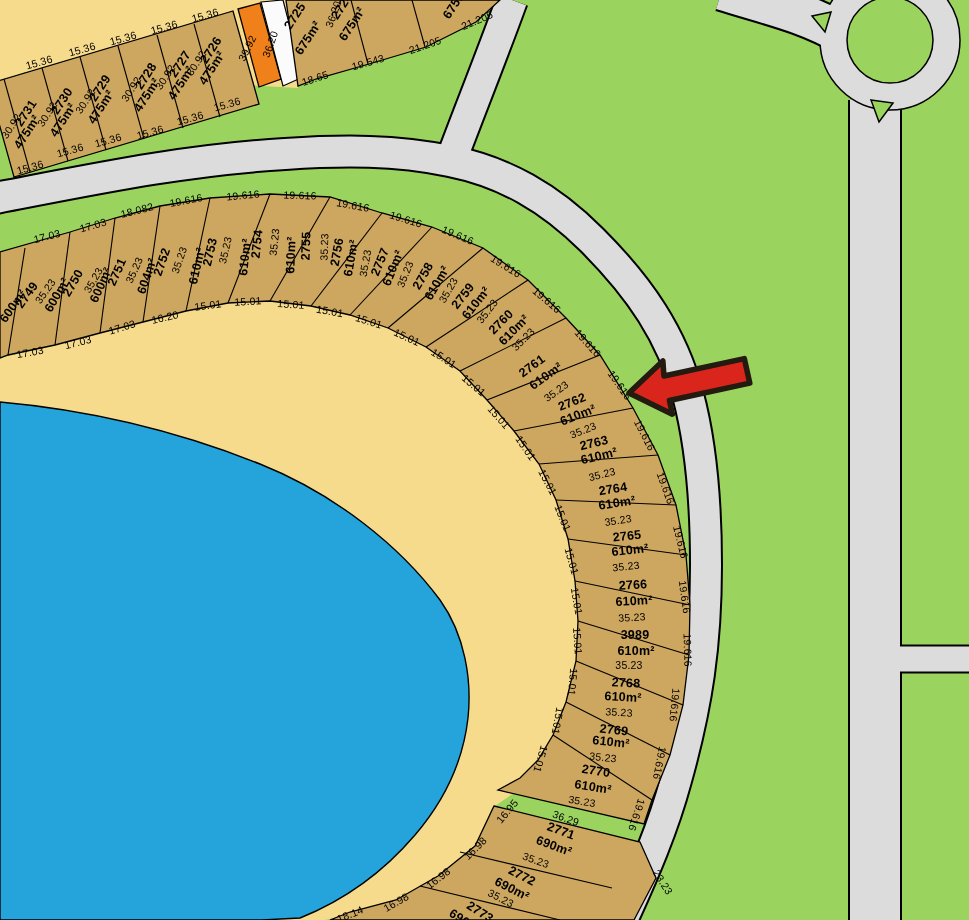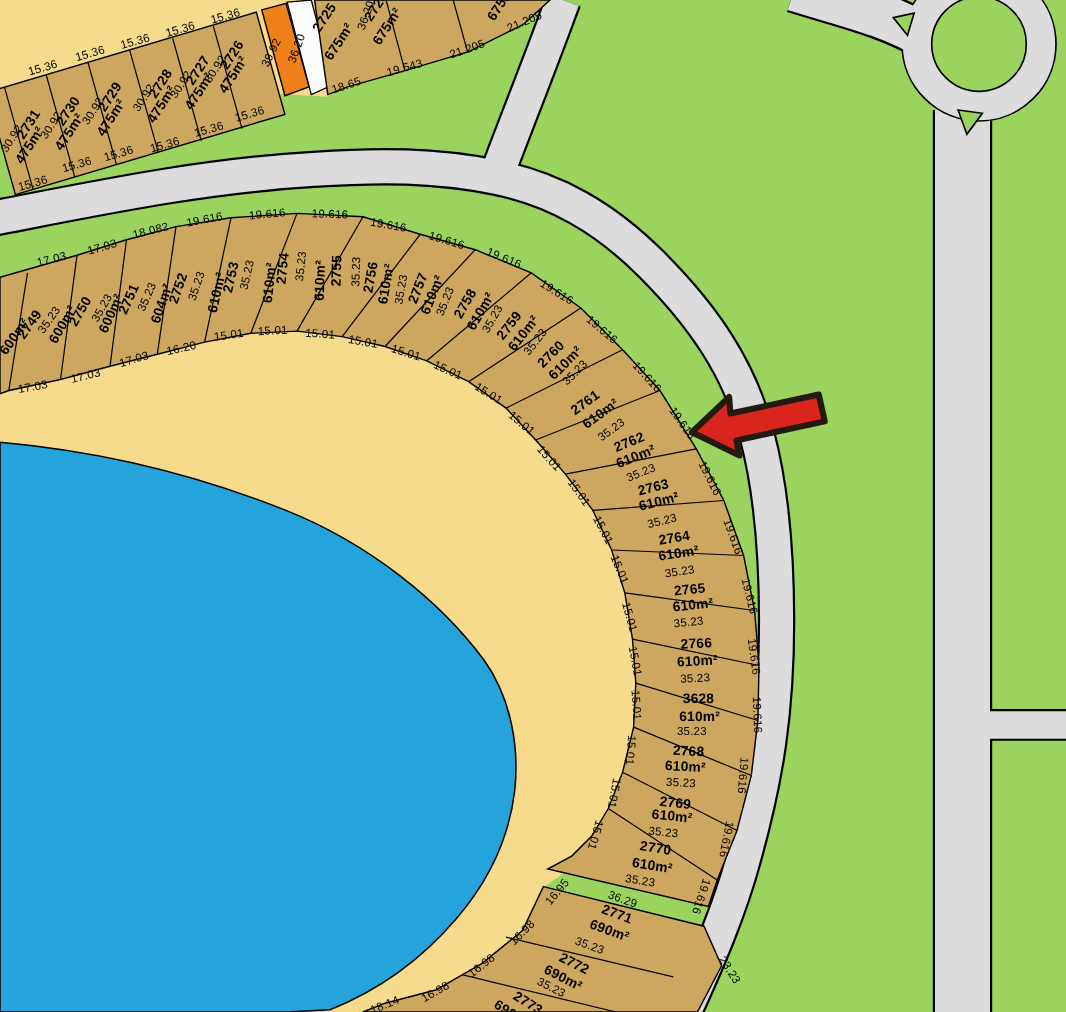--- a/index.html
+++ b/index.html
@@ -246,21 +246,21 @@
       <span class="lbl dim" style="left: 602px; top: 474px; transform: translate(-50%, -50%) rotate(-14deg);">35.23</span>
       <span class="lbl" style="left: 613px; top: 489px; transform: translate(-50%, -50%) rotate(-9deg);">2764</span>
       <span class="lbl" style="left: 617px; top: 503px; transform: translate(-50%, -50%) rotate(-9deg);">610m²</span>
       <span class="lbl dim" style="left: 618px; top: 520px; transform: translate(-50%, -50%) rotate(-9deg);">35.23</span>
       <span class="lbl" style="left: 627px; top: 536px; transform: translate(-50%, -50%) rotate(-6deg);">2765</span>
       <span class="lbl" style="left: 630px; top: 550px; transform: translate(-50%, -50%) rotate(-6deg);">610m²</span>
       <span class="lbl dim" style="left: 626px; top: 566px; transform: translate(-50%, -50%) rotate(-6deg);">35.23</span>
       <span class="lbl" style="left: 633px; top: 585px; transform: translate(-50%, -50%) rotate(-3deg);">2766</span>
       <span class="lbl" style="left: 634px; top: 601px; transform: translate(-50%, -50%) rotate(-3deg);">610m²</span>
       <span class="lbl dim" style="left: 632px; top: 617px; transform: translate(-50%, -50%) rotate(-3deg);">35.23</span>
-      <span class="lbl" style="left: 635px; top: 635px; transform: translate(-50%, -50%) rotate(0deg);">3628</span>
+      <span class="lbl" style="left: 635px; top: 635px; transform: translate(-50%, -50%) rotate(0deg);">3989</span>
       <span class="lbl" style="left: 636px; top: 651px; transform: translate(-50%, -50%) rotate(0deg);">610m²</span>
       <span class="lbl dim" style="left: 629px; top: 665px; transform: translate(-50%, -50%) rotate(0deg);">35.23</span>
       <span class="lbl" style="left: 626px; top: 683px; transform: translate(-50%, -50%) rotate(3deg);">2768</span>
       <span class="lbl" style="left: 623px; top: 697px; transform: translate(-50%, -50%) rotate(3deg);">610m²</span>
       <span class="lbl dim" style="left: 619px; top: 712px; transform: translate(-50%, -50%) rotate(3deg);">35.23</span>
       <span class="lbl" style="left: 614px; top: 730px; transform: translate(-50%, -50%) rotate(6deg);">2769</span>
       <span class="lbl" style="left: 611px; top: 742px; transform: translate(-50%, -50%) rotate(6deg);">610m²</span>
       <span class="lbl dim" style="left: 603px; top: 757px; transform: translate(-50%, -50%) rotate(6deg);">35.23</span>
       <span class="lbl" style="left: 596px; top: 771px; transform: translate(-50%, -50%) rotate(9deg);">2770</span>
       <span class="lbl" style="left: 593px; top: 787px; transform: translate(-50%, -50%) rotate(9deg);">610m²</span>

